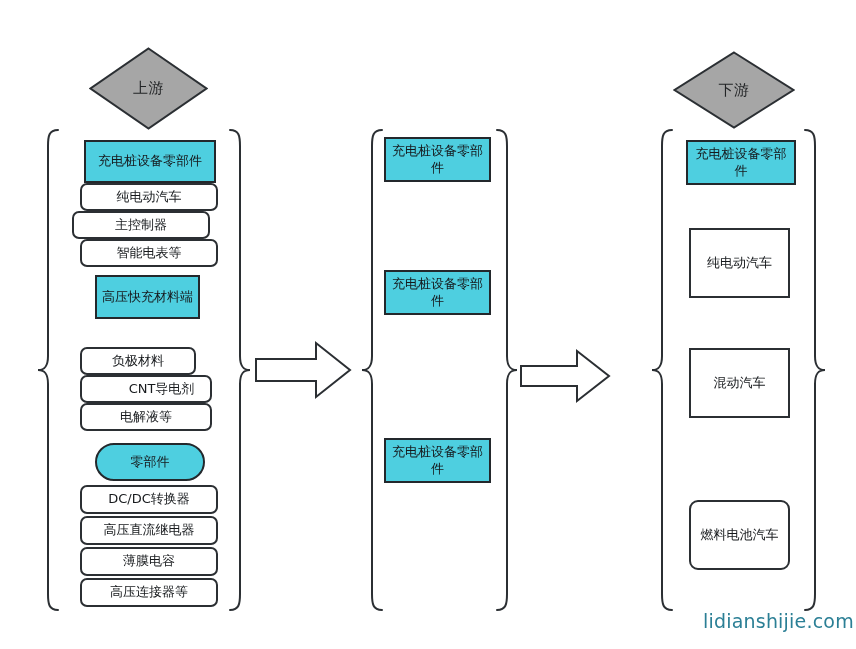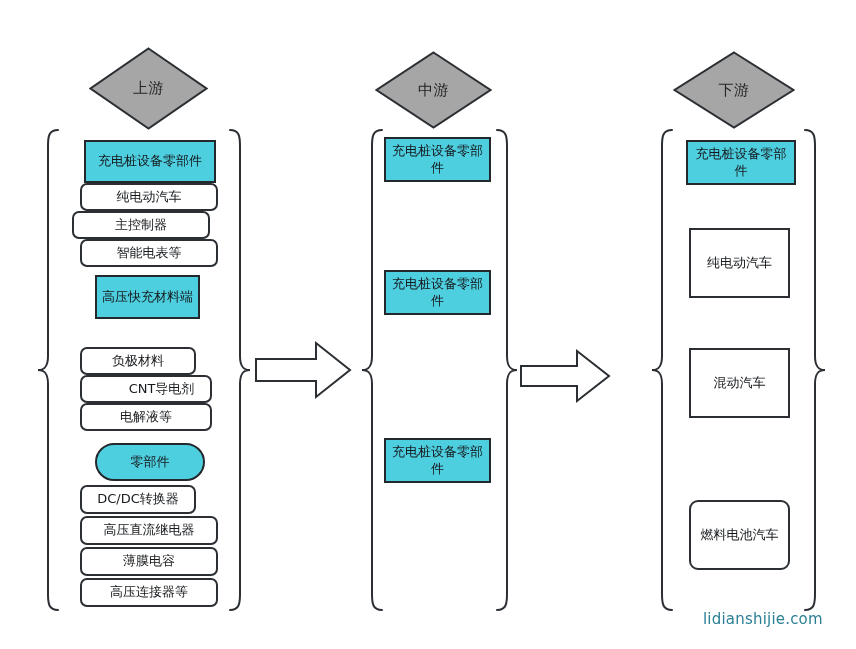--- a/index.html
+++ b/index.html
@@ -62,44 +62,38 @@
   .brace { position: absolute; }
   .brace svg { display: block; overflow: visible; }
 
   
   .arrow { position: absolute; }
   .arrow svg { display: block; }
 
   
   .watermark {
     position: absolute;
-    font-size: 15px;
+    font-size: 19px;
     color: #2b7f95;
     letter-spacing: .2px;
     white-space: nowrap;
   }
 </style>
 </head>
 <body>
 
 <div id="canvas">
 
   <div class="diamond" style="left:89px; top:47px; width:119px; height:83px;">
     <svg viewBox="0 0 119 83" width="119" height="83" aria-hidden="true">
       <polygon points="59.5,1.5 117.5,41.5 59.5,81.5 1.5,41.5" fill="#a6a6a6" stroke="#2b2f33" stroke-width="2"></polygon>
     </svg>
     <span class="dlabel">上游</span>
   </div>
 
-  <div class="diamond" style="left:375px; top:51px; width:117px; height:78px;">
-    <svg viewBox="0 0 117 78" width="117" height="78" aria-hidden="true">
-      <polygon points="58.5,1.5 115.5,39 58.5,76.5 1.5,39" fill="#a6a6a6" stroke="#2b2f33" stroke-width="2"></polygon>
-    </svg>
-    <span class="dlabel">中游</span>
-  </div>
 
   <div class="diamond" style="left:673px; top:51px; width:122px; height:78px;">
     <svg viewBox="0 0 122 78" width="122" height="78" aria-hidden="true">
       <polygon points="61,1.5 120.5,39 61,76.5 1.5,39" fill="#a6a6a6" stroke="#2b2f33" stroke-width="2"></polygon>
     </svg>
     <span class="dlabel">下游</span>
   </div>
 
   <div class="brace" style="left:36px; top:128px; width:24px; height:484px;">
     <svg viewBox="0 0 24 484" width="24" height="484" aria-hidden="true">
@@ -162,21 +156,21 @@
   <div class="node rounded" style="left:80px; top:239px; width:138px; height:28px;">智能电表等</div>
 
   <div class="node cyan square" style="left:95px; top:275px; width:105px; height:44px;">高压快充材料端</div>
 
   <div class="node rounded" style="left:80px; top:347px; width:116px; height:28px;">负极材料</div>
   <div class="node rounded" style="left:80px; top:375px; width:132px; height:28px;padding-left:35px;">CNT导电剂</div>
   <div class="node rounded" style="left:80px; top:403px; width:132px; height:28px;">电解液等</div>
 
   <div class="node cyan square" style="left:95px; top:443px; width:110px; height:38px;border-radius:19px;">零部件</div>
 
-  <div class="node rounded" style="left:80px; top:485px; width:116px; height:29px;">DC/DC转换器</div>
+  <div class="node rounded" style="left:80px; top:485px; width:138px; height:29px;">DC/DC转换器</div>
   <div class="node rounded" style="left:80px; top:516px; width:138px; height:29px;">高压直流继电器</div>
   <div class="node rounded" style="left:80px; top:547px; width:138px; height:29px;">薄膜电容</div>
   <div class="node rounded" style="left:80px; top:578px; width:138px; height:29px;">高压连接器等</div>
 
   <div class="node cyan square" style="left:384px; top:137px; width:107px; height:45px;">充电桩设备零部件</div>
   <div class="node cyan square" style="left:384px; top:270px; width:107px; height:45px;">充电桩设备零部件</div>
   <div class="node cyan square" style="left:384px; top:438px; width:107px; height:45px;">充电桩设备零部件</div>
 
   <div class="node cyan square" style="left:686px; top:140px; width:110px; height:45px;">充电桩设备零部件</div>
 

